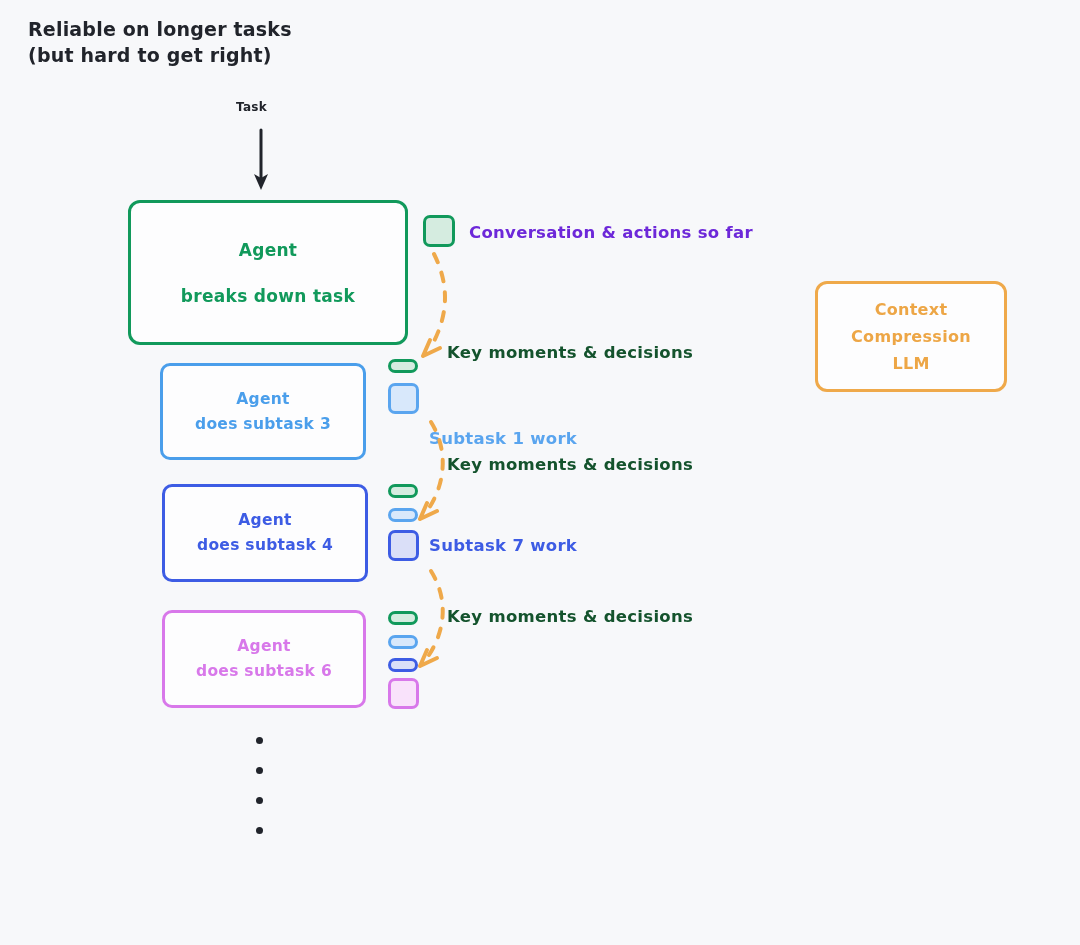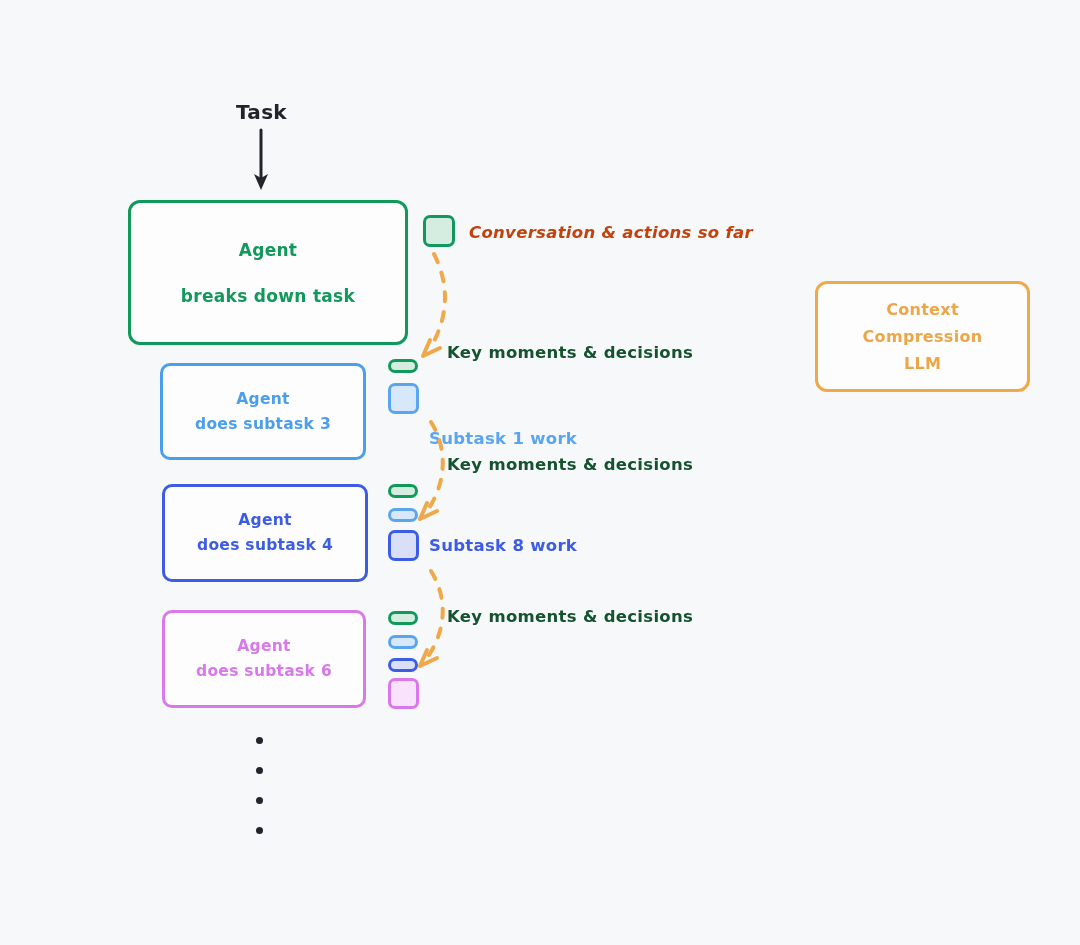--- a/index.html
+++ b/index.html
@@ -30,21 +30,21 @@
     color: #21242b;
     line-height: 26px;
     letter-spacing: 0.2px;
   }
   #heading div { white-space: nowrap; }
 
   
   #task-label {
     left: 236px;
     top: 100px;
-    font-size: 20px;
+    font-size: 12px;
     font-weight: bold;
     color: #21242b;
     letter-spacing: 0.3px;
   }
   #task-arrow { left: 244px; top: 128px; }
 
   
   .agent-box {
     box-sizing: border-box;
     background: #fdfdfe;
@@ -90,21 +90,21 @@
     border: 3px solid #d878ea;
     border-radius: 10px;
     color: #d878ea;
     font-size: 15.5px;
     line-height: 25px;
   }
 
   
   #box-ccllm {
     left: 815px; top: 281px;
-    width: 215px; height: 111px;
+    width: 192px; height: 111px;
     border: 3px solid #efa94a;
     border-radius: 12px;
     color: #eda646;
     font-size: 16px;
     line-height: 27px;
     background: #fdfdfe;
     box-sizing: border-box;
     display: flex; flex-direction: column;
     align-items: center; justify-content: center;
     text-align: center;
@@ -129,39 +129,43 @@
   .pl-blue   { border: 3.5px solid #5aa5ef; background: #d8e8fb; }
   .pl-indigo { border: 3.5px solid #3d5ce4; background: #dadff8; }
 
   
   .side-label {
     font-size: 16.5px;
     font-weight: bold;
     letter-spacing: 0.3px;
     white-space: nowrap;
   }
-  .lbl-green  { color: #c2410c; font-style: italic; }
+  .lbl-green  { color: #6d28d9; }
   .lbl-blue   { color: #5aa5ef; }
   .lbl-indigo { color: #3d5ce4; }
   .lbl-orange { color: #14532d; }
 
   
   .dot {
     width: 7px; height: 7px;
     border-radius: 50%;
     background: #21242b;
   }
 
   svg { display: block; overflow: visible; }
 </style>
 </head>
 <body>
 
 <div class="canvas">
 
+  <div class="abs" id="heading">
+    <div>Reliable on longer tasks</div>
+    <div>(but hard to get right)</div>
+  </div>
 
   <div class="abs" id="task-label">Task</div>
 
   <div class="abs" id="task-arrow">
     <svg width="36" height="66" viewBox="0 0 36 66">
       <line x1="17" y1="2" x2="17" y2="50" stroke="#21242b" stroke-width="3" stroke-linecap="round"></line>
       <path d="M17 62 L10 46 L17 50 L24 46 Z" fill="#21242b"></path>
     </svg>
   </div>
 
@@ -210,21 +214,21 @@
       <path d="M16 4 C 32 30, 32 62, 14 90" fill="none" stroke="#efa94a" stroke-width="4" stroke-linecap="round" stroke-dasharray="9 11"></path>
       <path d="M5 101 L22 93 M5 101 L12 85" fill="none" stroke="#efa94a" stroke-width="4" stroke-linecap="round"></path>
     </svg>
   </div>
 
   <div class="abs ctx-pill pl-green" style="left:388px; top:484px; width:30px; height:14px;"></div>
   <div class="abs ctx-pill pl-blue" style="left:388px; top:508px; width:30px; height:14px;"></div>
   <div class="abs side-label lbl-orange" style="left:447px; top:455px;">Key moments &amp; decisions</div>
 
   <div class="abs ctx-square sq-indigo" style="left:388px; top:530px; width:31px; height:31px;"></div>
-  <div class="abs side-label lbl-indigo" style="left:429px; top:536px;">Subtask 8 work</div>
+  <div class="abs side-label lbl-indigo" style="left:429px; top:536px;">Subtask 7 work</div>
 
   <div class="abs" style="left:415px; top:567px;">
     <svg width="70" height="105" viewBox="0 0 70 105">
       <path d="M16 4 C 32 30, 32 60, 14 88" fill="none" stroke="#efa94a" stroke-width="4" stroke-linecap="round" stroke-dasharray="9 11"></path>
       <path d="M5 99 L22 91 M5 99 L12 83" fill="none" stroke="#efa94a" stroke-width="4" stroke-linecap="round"></path>
     </svg>
   </div>
 
   <div class="abs ctx-pill pl-green" style="left:388px; top:611px; width:30px; height:14px;"></div>
   <div class="abs ctx-pill pl-blue" style="left:388px; top:635px; width:30px; height:14px;"></div>

